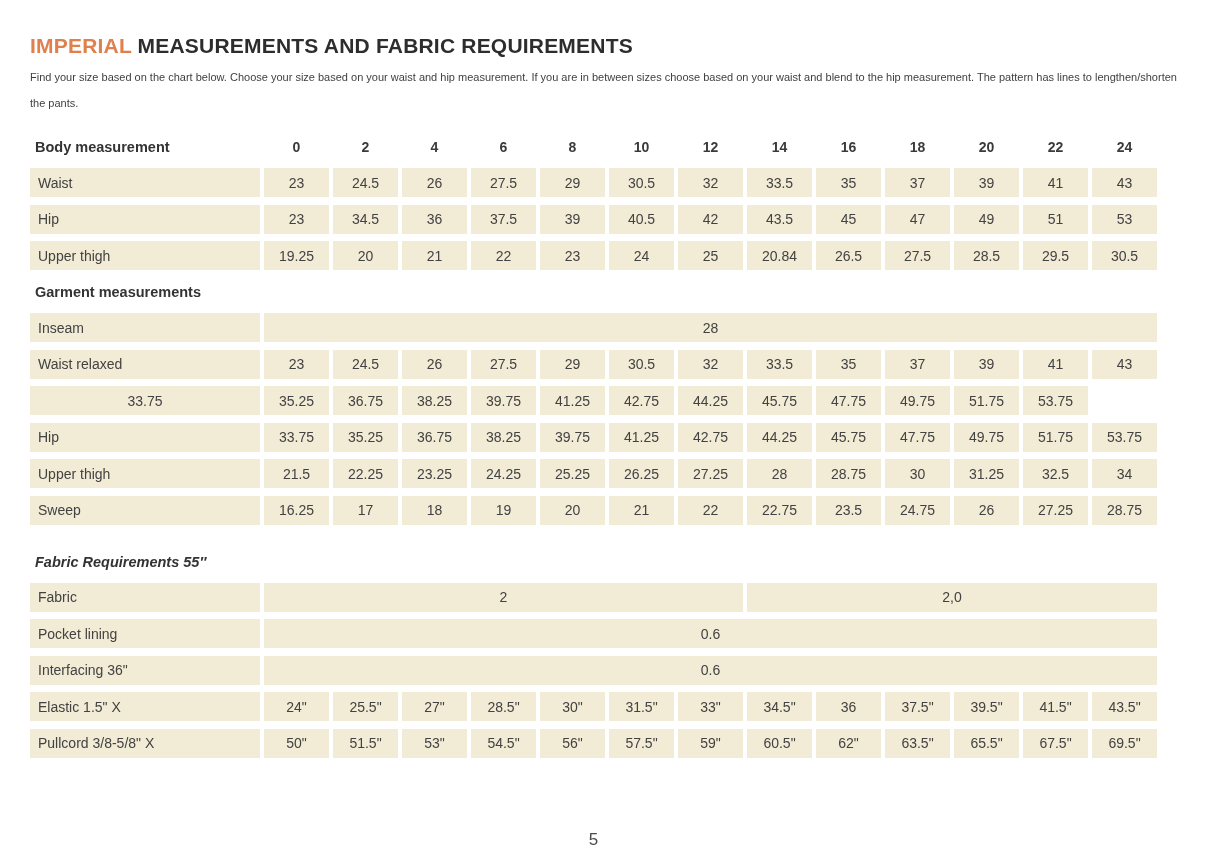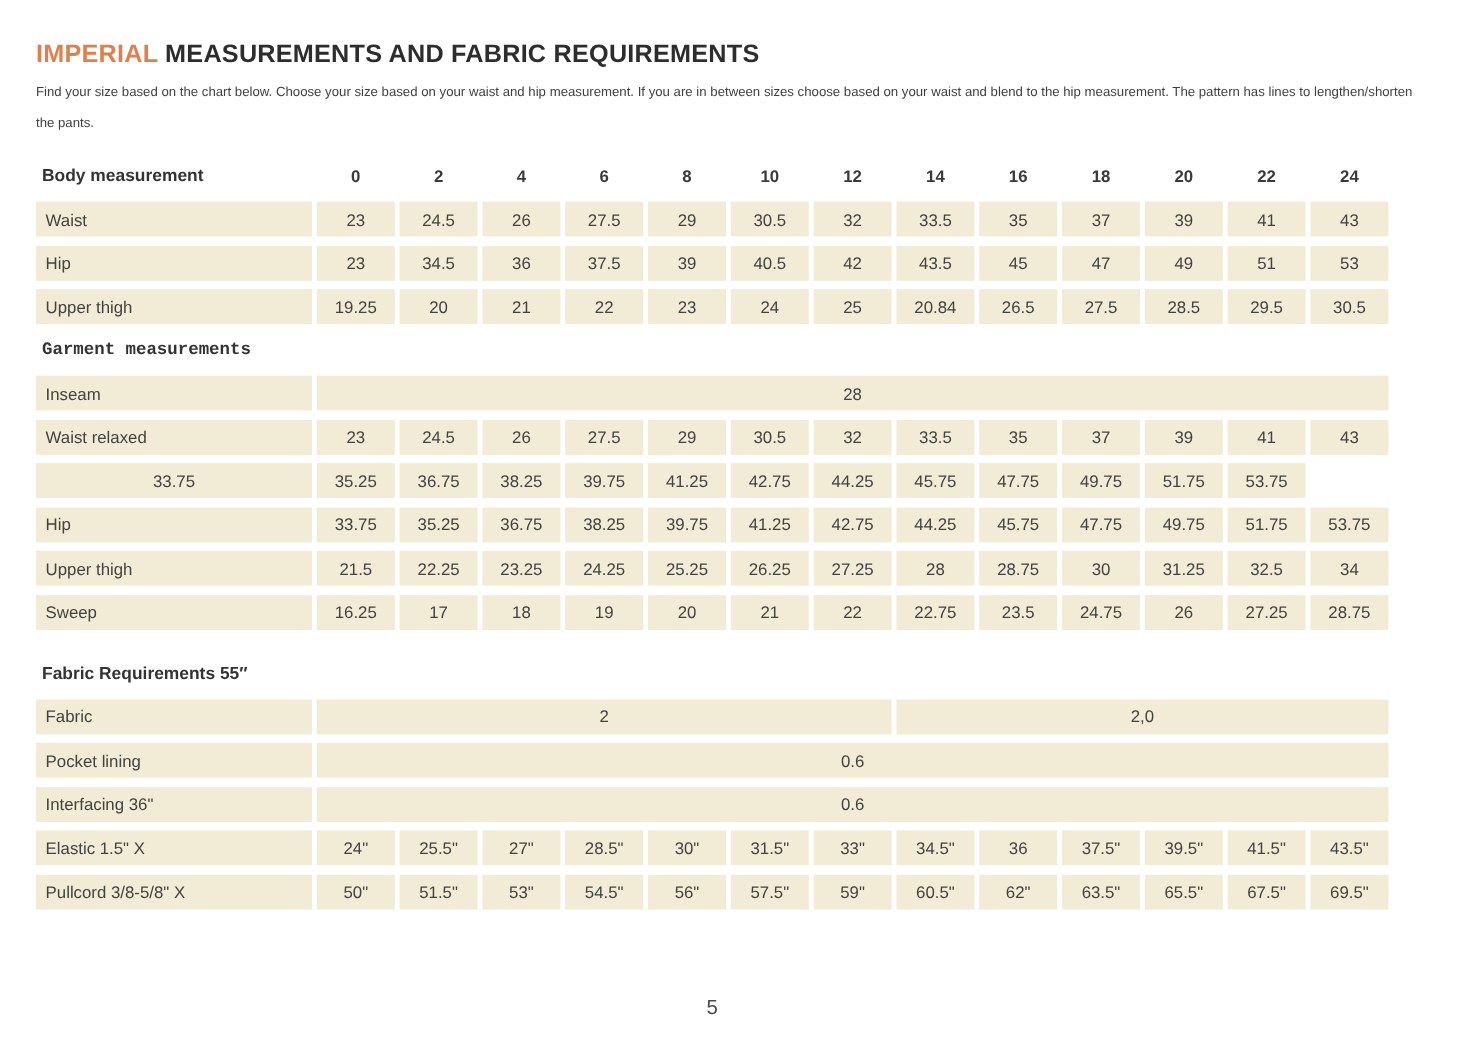--- a/index.html
+++ b/index.html
@@ -58,22 +58,22 @@
     height: 29px;
     display: flex;
     align-items: center;
     font-size: 14px;
     color: #424242;
   }
   .label-cell { padding-left: 8px; white-space: nowrap; }
   .value-cell, .span-cell { justify-content: center; }
 
   
-  .section-1 .header-row { margin-top: 13px; font-family: Liberation Mono, monospace; }
-  .section-2 .header-row { margin-top: 28px; }
+  .section-1 .header-row { margin-top: 13px; }
+  .section-2 .header-row { margin-top: 28px; font-style: italic; }
   .section-2 .rows .data-row:nth-child(4) { margin-top: 6px; }
 
   
   .page-number {
     position: absolute;
     left: 30px;
     top: 830px;
     width: 1127px;
     text-align: center;
     font-size: 17px;

